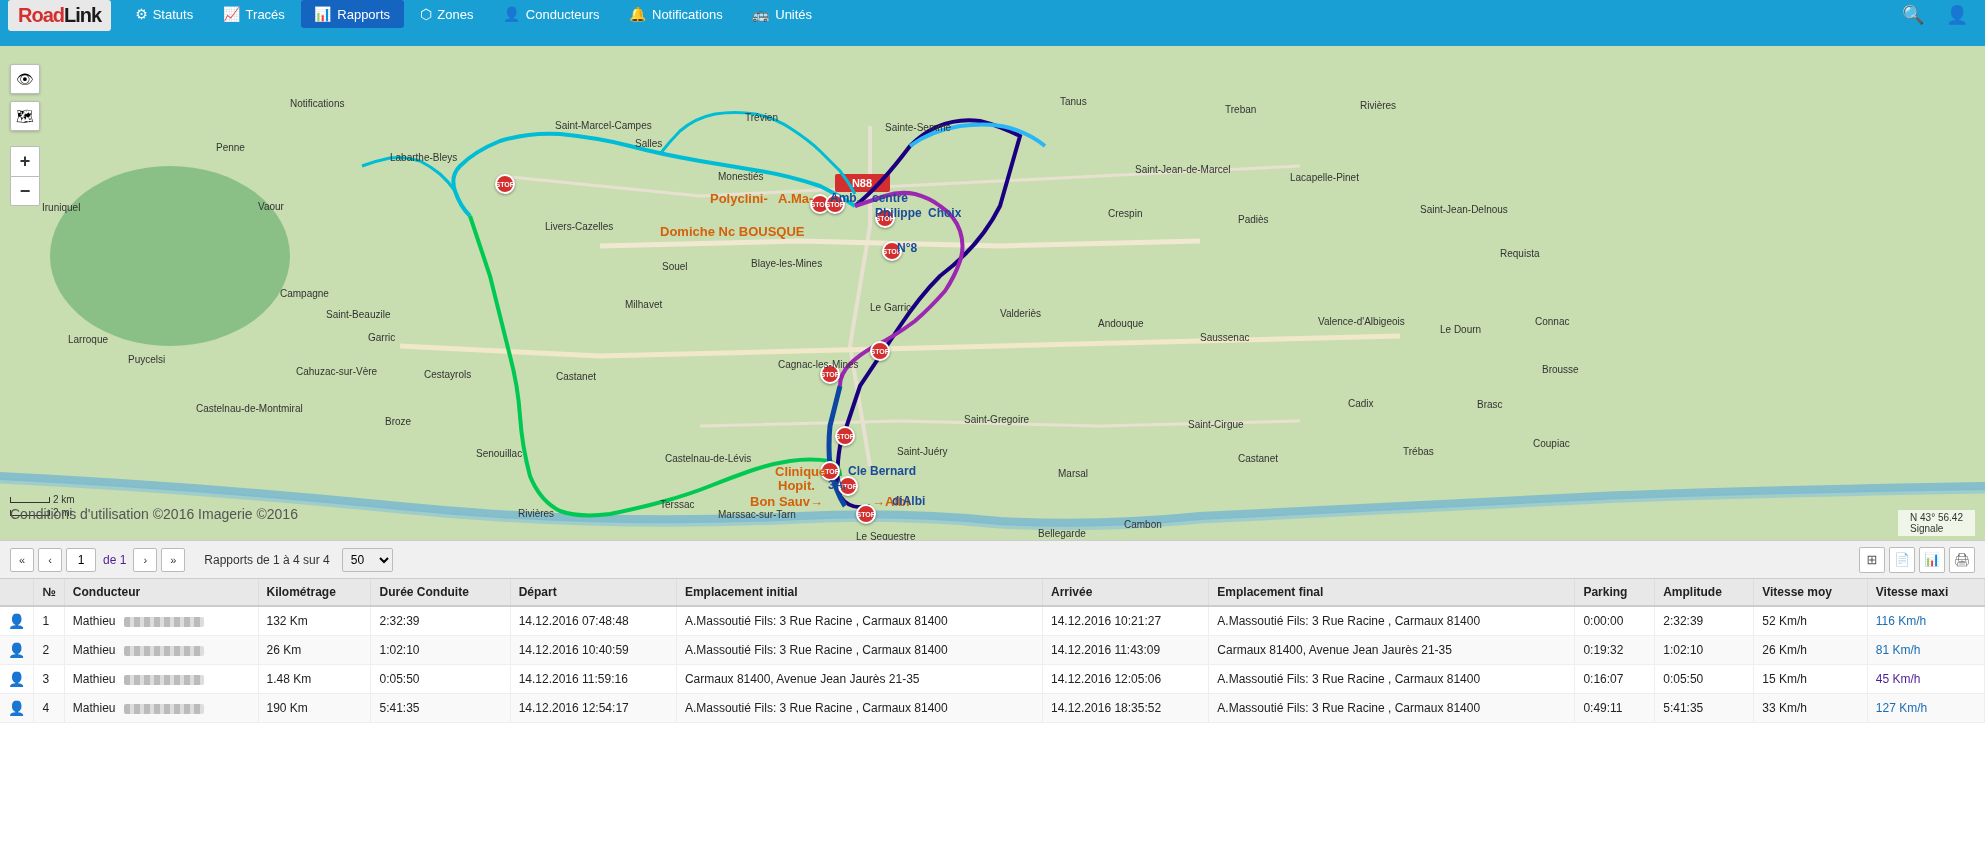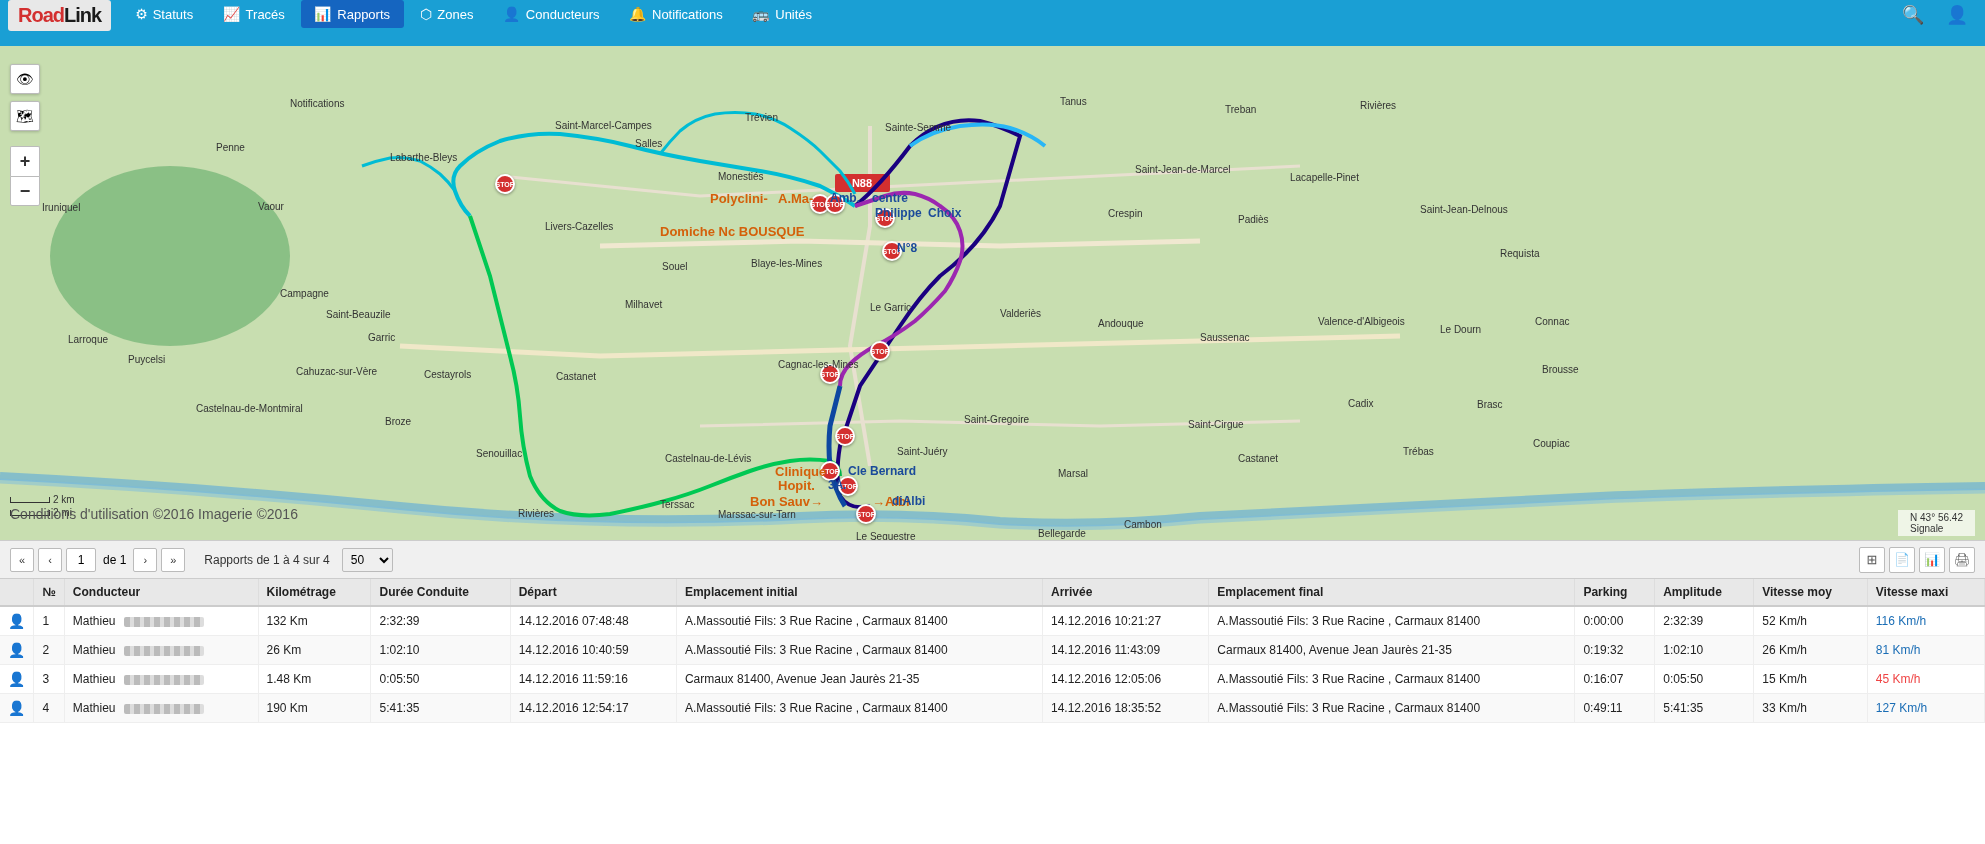--- a/index.html
+++ b/index.html
@@ -203,21 +203,21 @@
     .pag-input {
       width: 30px;
       height: 24px;
       border: 1px solid #bbb;
       text-align: center;
       font-size: 12px;
       border-radius: 2px;
     }
     .pag-text {
       font-size: 12px;
-      color: #000000;
+      color: #4c1d95;
       margin: 8px 3px;
       text-align: right;
     }
     .pag-info {
       font-size: 12px;
       color: #333;
       margin-left: 15px;
     }
     .pag-size-select {
       height: 24px;
@@ -597,21 +597,21 @@
     <td>Mathieu <span class="driver-bar"></span></td>
     <td>1.48 Km</td>
     <td>0:05:50</td>
     <td class="link-blue">14.12.2016 11:59:16</td>
     <td class="link-blue">Carmaux 81400, Avenue Jean Jaurès 21-35</td>
     <td>14.12.2016 12:05:06</td>
     <td>A.Massoutié Fils: 3 Rue Racine , Carmaux 81400</td>
     <td>0:16:07</td>
     <td>0:05:50</td>
     <td>15 Km/h</td>
-    <td style="color:#ef4444">45 Km/h</td>
+    <td style="color:#4c1d95">45 Km/h</td>
   </tr>
         <tr>
     <td style="width:30px"><span class="row-icon">👤</span></td>
     <td style="width:20px">4</td>
     <td>Mathieu <span class="driver-bar"></span></td>
     <td>190 Km</td>
     <td>5:41:35</td>
     <td class="link-blue">14.12.2016 12:54:17</td>
     <td class="link-blue">A.Massoutié Fils: 3 Rue Racine , Carmaux 81400</td>
     <td>14.12.2016 18:35:52</td>

